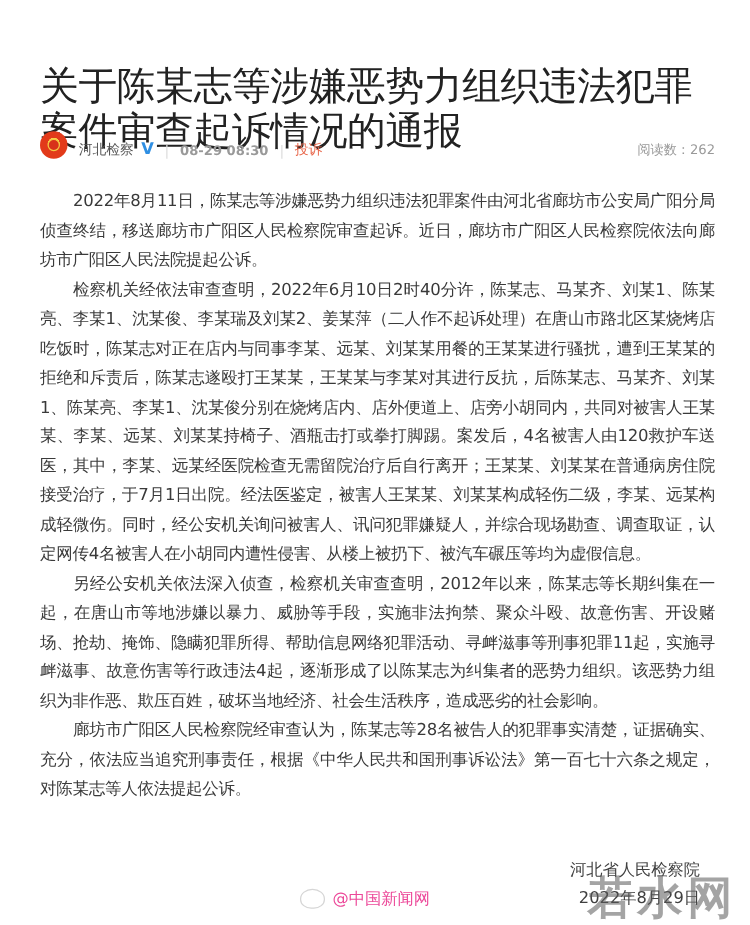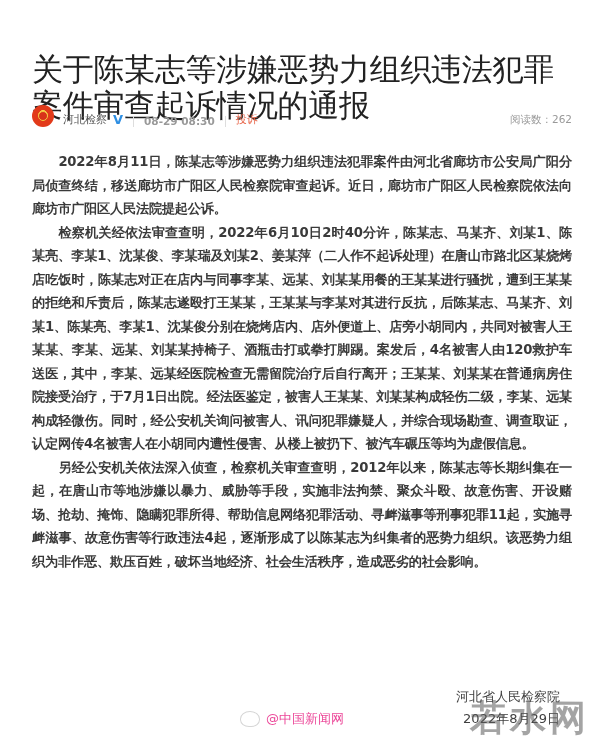--- a/index.html
+++ b/index.html
@@ -14,21 +14,21 @@
               display: flex; align-items: center; justify-content: center; }
     .avatar-inner { width: 8px; height: 8px; border-radius: 50%; background: #d8321a; border: 1px solid #f4c842; }
     .author { margin-left: 9px; color: #555; font-size: 11px; }
     .vbadge { margin-left: 6px; color: #2f8fe3; font-weight: bold; font-size: 13px; }
     .sep { margin: 0 10px; width: 1px; height: 11px; background: #ddd; }
     .time { color: #999; font-size: 10.5px; font-weight: bold; }
     .report { color: #e8664a; font-size: 11px; }
     .reads { margin-left: auto; color: #999; font-size: 10.5px; }
     .content { position: absolute; left: 32px; top: 150px; width: 540px;
                font-size: 13.2px; line-height: 23.5px; color: #3a3a3a; letter-spacing: -0.2px; }
-    .content p { margin: 0; text-indent: 2em; text-align: justify; font-weight: bold; }
+    .content p { margin: 0; text-indent: 2em; text-align: justify; }
     .signature { position: absolute; right: 40px; top: 686px; text-align: right;
                  font-size: 13px; line-height: 22px; color: #404040; }
     .wm-weibo { position: absolute; left: 240px; top: 710px; display: flex; align-items: center;
                 color: #ec4899; font-size: 13px; }
     .wm-weibo-icon { width: 18px; height: 14px; border-radius: 50% 50% 45% 45%;
                      border: 1.5px solid #d6d6d6; margin-right: 6px; position: relative; }
     .wm-site { position: absolute; left: 470px; top: 694px; font-size: 36px; color: rgba(90,90,90,0.55);
                letter-spacing: 4px; font-weight: bold; }
   </style>
 </head>
@@ -46,20 +46,21 @@
   <span class="time">08-29 08:30</span>
   <span class="sep"></span>
   <span class="report">投诉</span>
   <span class="reads">阅读数：262</span>
 </div>
 
 <div class="content">
   <p>2022年8月11日，陈某志等涉嫌恶势力组织违法犯罪案件由河北省廊坊市公安局广阳分局侦查终结，移送廊坊市广阳区人民检察院审查起诉。近日，廊坊市广阳区人民检察院依法向廊坊市广阳区人民法院提起公诉。</p>
   <p>检察机关经依法审查查明，2022年6月10日2时40分许，陈某志、马某齐、刘某1、陈某亮、李某1、沈某俊、李某瑞及刘某2、姜某萍（二人作不起诉处理）在唐山市路北区某烧烤店吃饭时，陈某志对正在店内与同事李某、远某、刘某某用餐的王某某进行骚扰，遭到王某某的拒绝和斥责后，陈某志遂殴打王某某，王某某与李某对其进行反抗，后陈某志、马某齐、刘某1、陈某亮、李某1、沈某俊分别在烧烤店内、店外便道上、店旁小胡同内，共同对被害人王某某、李某、远某、刘某某持椅子、酒瓶击打或拳打脚踢。案发后，4名被害人由120救护车送医，其中，李某、远某经医院检查无需留院治疗后自行离开；王某某、刘某某在普通病房住院接受治疗，于7月1日出院。经法医鉴定，被害人王某某、刘某某构成轻伤二级，李某、远某构成轻微伤。同时，经公安机关询问被害人、讯问犯罪嫌疑人，并综合现场勘查、调查取证，认定网传4名被害人在小胡同内遭性侵害、从楼上被扔下、被汽车碾压等均为虚假信息。</p>
   <p>另经公安机关依法深入侦查，检察机关审查查明，2012年以来，陈某志等长期纠集在一起，在唐山市等地涉嫌以暴力、威胁等手段，实施非法拘禁、聚众斗殴、故意伤害、开设赌场、抢劫、掩饰、隐瞒犯罪所得、帮助信息网络犯罪活动、寻衅滋事等刑事犯罪11起，实施寻衅滋事、故意伤害等行政违法4起，逐渐形成了以陈某志为纠集者的恶势力组织。该恶势力组织为非作恶、欺压百姓，破坏当地经济、社会生活秩序，造成恶劣的社会影响。</p>
+  <p>廊坊市广阳区人民检察院经审查认为，陈某志等28名被告人的犯罪事实清楚，证据确实、充分，依法应当追究刑事责任，根据《中华人民共和国刑事诉讼法》第一百七十六条之规定，对陈某志等人依法提起公诉。</p>
 </div>
 
 <div class="signature">
   <div>河北省人民检察院</div>
   <div>2022年8月29日</div>
 </div>
 
 <div class="wm-weibo">
   <span class="wm-weibo-icon"></span>
   <span>@中国新闻网</span>

